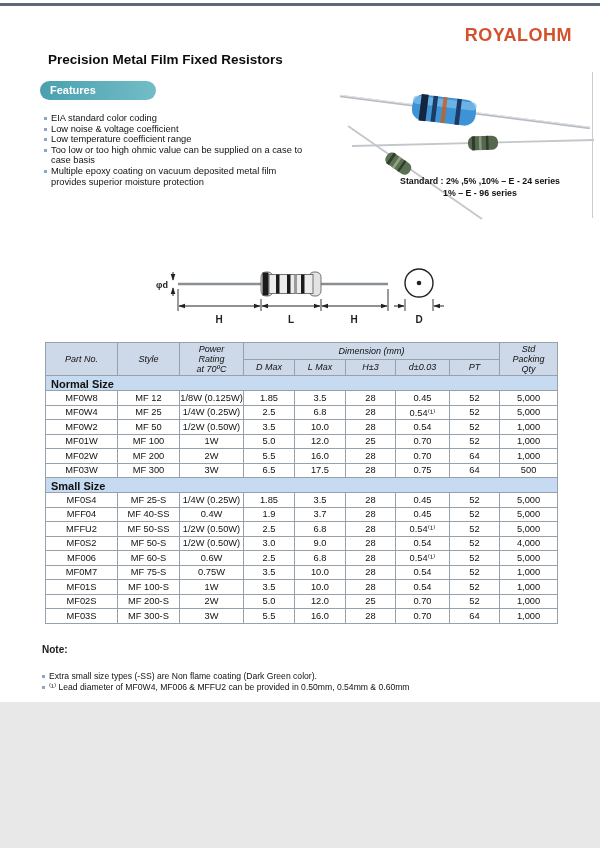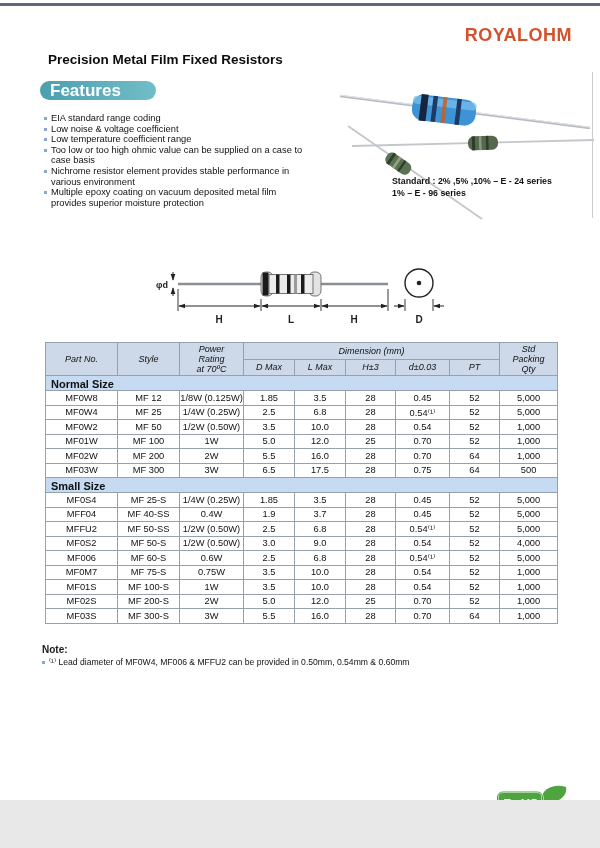--- a/index.html
+++ b/index.html
@@ -1,55 +1,55 @@
 <!DOCTYPE html>
 <html><head>
 <meta charset="utf-8">
 <style>
   * { margin:0; padding:0; box-sizing:border-box; }
   html,body { background:#e8e8e8; }
   body { font-family:"Liberation Sans","DejaVu Sans",sans-serif; }
   #page {
-    position:relative; width:600px; height:800px; background:#ffffff;
+    position:relative; width:600px; height:702px; background:#ffffff;
     overflow:hidden; margin:0 auto; color:#1a1a1a;
   }
   .rule { position:absolute; left:0; width:600px; background:#5e6874; }
   #top-rule { top:3px; height:3px; }
   #bottom-rule { top:841px; height:3px; }
 
   #brand {
     position:absolute; top:25px; right:28px;
     font-size:18px; font-weight:900; letter-spacing:0.5px; color:#d4512d;
   }
   #page-title {
     position:absolute; left:42px; top:52px;
     font-size:13.5px; font-weight:bold; color:#0d0d0d;padding-left:6px;
   }
   #features-badge {
     position:absolute; left:40px; top:81px; width:116px; height:19px;
     border-radius:10px; background:linear-gradient(90deg,#4aa0af,#72bdc7);
-    color:#ffffff; font-size:17px; font-weight:bold;
+    color:#ffffff; font-size:11px; font-weight:bold;
     line-height:19px; padding-left:10px;
   }
   #features-list {
     position:absolute; left:44px; top:113px; width:262px; list-style:none;
   }
   #features-list li {
     display:flex; font-size:9.3px; line-height:10.6px; color:#111;
   }
   .blt {
     flex:0 0 auto; width:3px; height:3px; background:#8aa6c8;
     margin:4px 4px 0 0;
   }
   
   #photo { position:absolute; left:338px; top:68px; }
   #photo-edge { position:absolute; left:592px; top:72px; width:1px; height:146px; background:#cccccc; }
   #standard-text {
     position:absolute; left:392px; top:176px; width:176px;
-    text-align:left; font-size:8.8px; font-weight:bold; line-height:11.5px; color:#111;
+    text-align:center; font-size:8.8px; font-weight:bold; line-height:11.5px; color:#111;
   }
   
   #dim-diagram { position:absolute; left:138px; top:255px; }
   
   #spec-table-wrap { position:absolute; left:45px; top:342px; width:512px; }
   table { border-collapse:collapse; width:512px; table-layout:fixed; }
   th, td { border:1px solid #97a1ab; font-weight:normal; }
   table { border:1px solid #7e8893; }
   thead th {
     background:#cdd9e9; font-size:9px; line-height:10px; text-align:center;
@@ -58,21 +58,21 @@
   tbody td {
     background:#ffffff; font-size:9.3px; height:14.5px; text-align:center;
     color:#111; padding:0;
   }
   tr.section-row td {
     background:#c6daf1; font-size:11px; font-weight:bold; text-align:left;
     padding:1px 0 0 5px; height:15px;
   }
   
   #note-block { position:absolute; left:42px; top:644px; width:480px; }
-  #note-heading { font-size:10px; font-weight:bold; margin-bottom:2px; }
+  #note-heading { font-size:10px; font-weight:bold; margin-bottom:16px; }
   #note-list { list-style:none; }
   #note-list li { display:flex; font-size:8.6px; line-height:11px; color:#111; }
   #note-list .blt { margin-top:4px; }
   
   #footer-url {
     position:absolute; left:0; right:0; top:815px; text-align:center;
     font-size:12.5px; letter-spacing:0.5px; color:#9b9b9b;
   }
   #rohs-badge { position:absolute; left:496px; top:785px; }
 </style>
@@ -85,37 +85,33 @@
 
   <div id="brand">ROYALOHM</div>
 
   <div id="page-title">Precision Metal Film Fixed Resistors</div>
 
   <div id="features-badge">Features</div>
 
   <ul id="features-list">
     <li>
         <span class="blt"></span>
-        <span>EIA standard range coding</span>
+        <span>EIA standard color coding</span>
       </li>
     <li>
         <span class="blt"></span>
         <span>Low noise &amp; voltage coefficient</span>
       </li>
     <li>
         <span class="blt"></span>
         <span>Low temperature coefficient range</span>
       </li>
     <li>
         <span class="blt"></span>
         <span>Too low or too high ohmic value can be supplied on a case to case basis</span>
-      </li>
-    <li>
-        <span class="blt"></span>
-        <span>Nichrome resistor element provides stable performance in various environment</span>
       </li>
     <li>
         <span class="blt"></span>
         <span>Multiple epoxy coating on vacuum deposited metal film provides superior moisture protection</span>
       </li>
   </ul>
 
   <svg id="photo" width="258" height="152" viewBox="0 0 258 152">
 
     <line x1="2" y1="28" x2="252" y2="60" stroke="#b7bcc2" stroke-width="2.6"></line>
@@ -406,20 +402,24 @@
           </tr>
         </tbody>
     </table>
   </div>
 
   <div id="note-block">
     <div id="note-heading">Note:</div>
     <ul id="note-list">
       <li>
           <span class="blt"></span>
+          <span>Extra small size types (-SS) are Non flame coating (Dark Green color).</span>
+        </li>
+      <li>
+          <span class="blt"></span>
           <span>⁽¹⁾ Lead diameter of MF0W4, MF006 &amp; MFFU2 can be provided in 0.50mm, 0.54mm &amp; 0.60mm</span>
         </li>
     </ul>
   </div>
 
 
   <svg id="rohs-badge" width="76" height="56" viewBox="0 0 76 56">
     <path d="M46 16 C44 4 58 -2 70 2 C72 12 60 20 46 16 Z" fill="#4ea53f"></path>
     <path d="M58 28 C58 20 68 18 75 21 C75 28 66 32 58 28 Z" fill="#5cb54c"></path>
     <path d="M44 20 Q54 22 60 30" stroke="#4ea53f" stroke-width="1.6" fill="none"></path>

